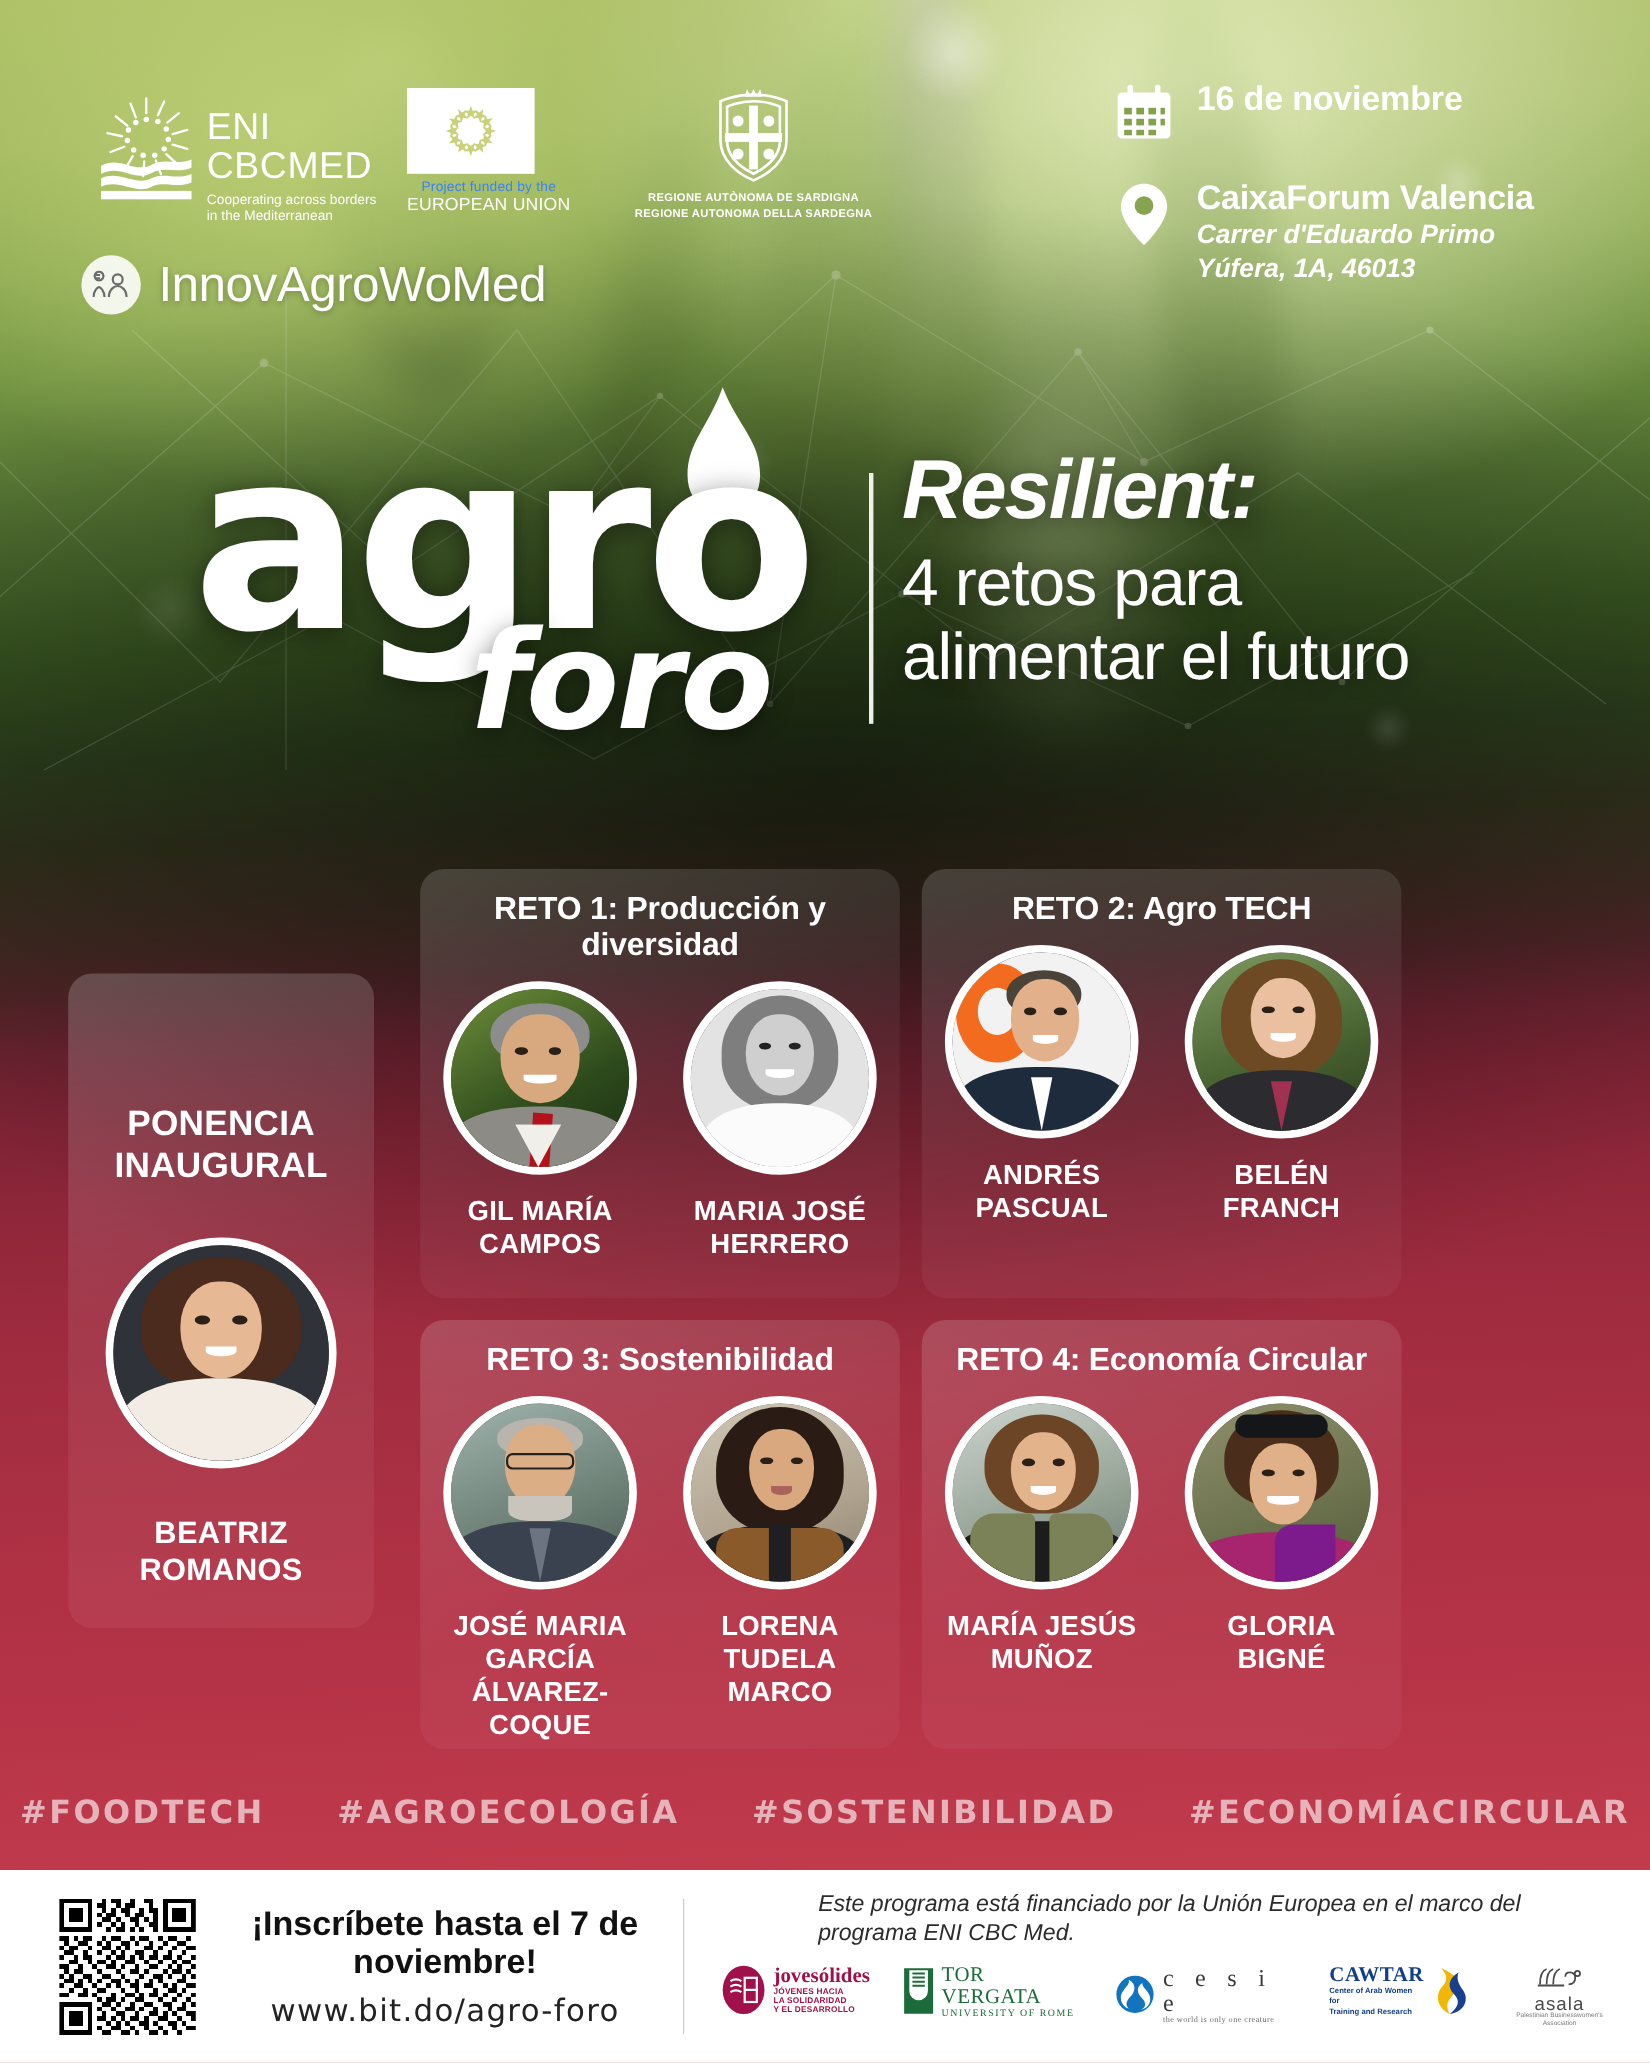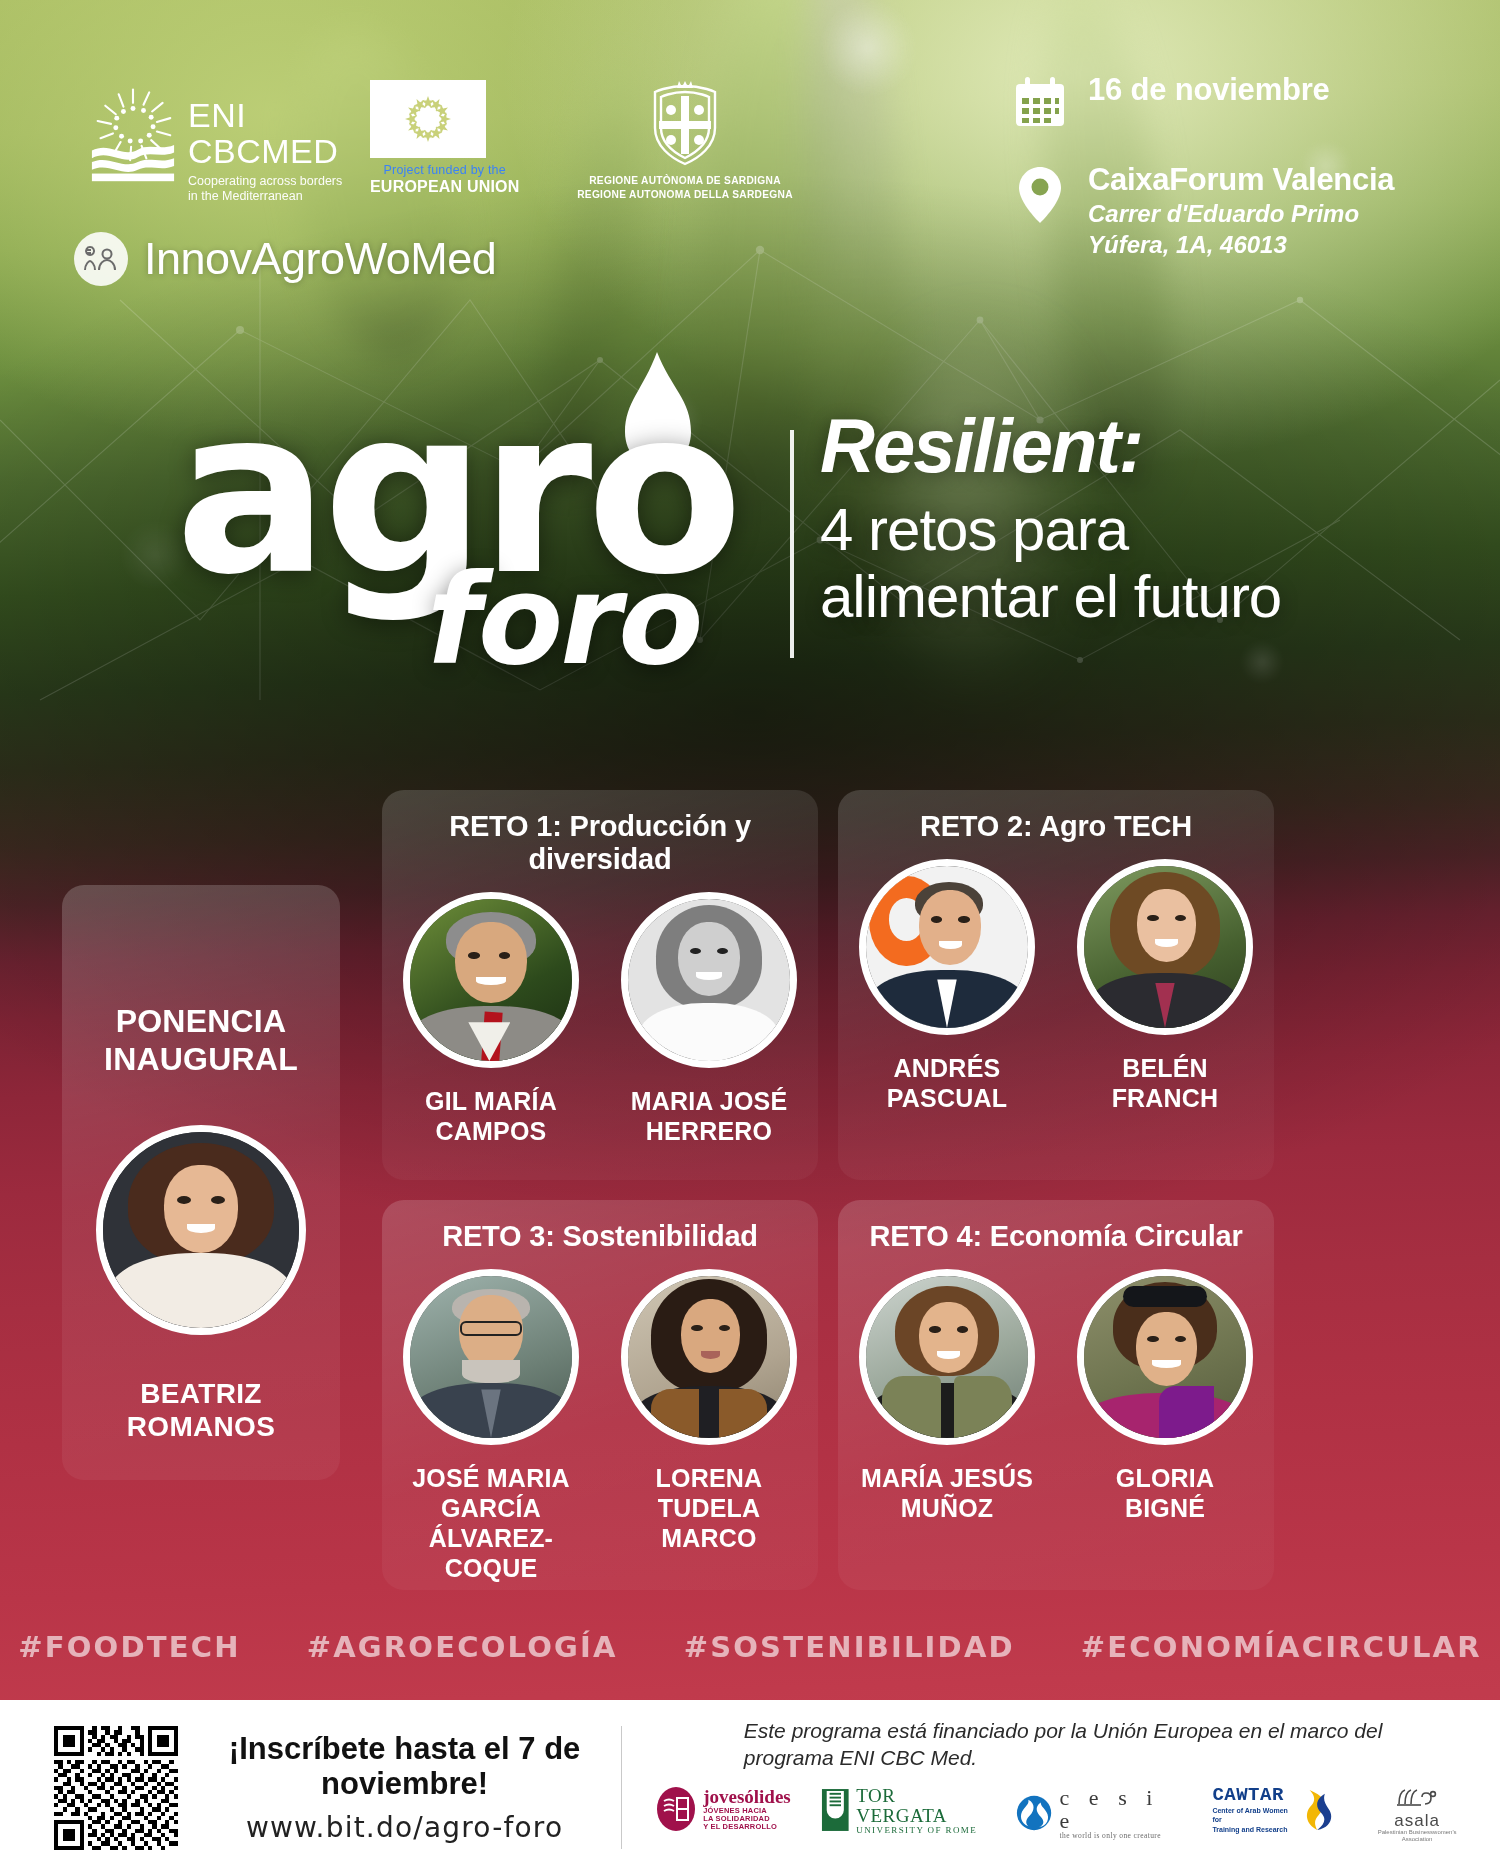--- a/index.html
+++ b/index.html
@@ -81,21 +81,21 @@
   .logo-eni { position: absolute; left: 90px; top: 78px; display: flex; align-items: flex-start; gap: 12px; }
   .eni-mark { width: 86px; }
   .eni-text { color:#fff; line-height: 1; padding-top: 20px; }
   .eni-text .l1 { font-size: 34px; letter-spacing: .5px; }
   .eni-text .l2 { font-size: 34px; letter-spacing: .5px; margin-top: 2px;}
   .eni-text .l3 { font-size: 12.5px; line-height: 1.22; margin-top: 6px; opacity: .97;}
 
   .logo-eu { position: absolute; left: 370px; top: 80px; text-align: center; }
   .eu-flag { width: 116px; height: 78px; background: #fff; display:flex; align-items:center; justify-content:center; }
   .eu-cap1 { color:#3b82f6; font-size: 12.5px; letter-spacing: .2px; margin-top: 5px; }
-  .eu-cap2 { color:#fff; font-size: 16px; font-weight: 700; letter-spacing: .2px; margin-top: 1px;}
+  .eu-cap2 { color:#fff; font-size: 16px; font-weight: 400; letter-spacing: .2px; margin-top: 1px;}
 
   .logo-sard { position: absolute; left: 570px; top: 78px; text-align: center; width: 230px; }
   .sard-cap { color:#fff; font-size: 10.2px; font-weight: 700; letter-spacing: .3px; line-height: 1.35; margin-top: 4px; }
 
   .logo-innov { position: absolute; left: 74px; top: 232px; display: flex; align-items: center; gap: 16px; }
   .innov-circle { width: 54px; height: 54px; border-radius: 50%; background: rgba(255,255,255,.88); display:flex; align-items:center; justify-content:center; }
   .innov-text { color:#fff; font-size: 45px; letter-spacing: -0.5px; text-shadow: 0 1px 6px rgba(0,0,0,.25); }
 
   
   .event-info { position: absolute; right: 58px; top: 72px; width: 430px; color:#fff; }
@@ -198,21 +198,21 @@
   .f-logos { display:flex; align-items:flex-start; justify-content:center; gap: 30px; margin-top: 14px; }
   .flogo { display:flex; align-items:center; gap: 7px; }
   .flogo .cap { line-height:1.05; }
 
   .jove-name { color:#a0114b; font-size: 19px; font-weight:700; font-family:"Liberation Serif", serif; }
   .jove-sub { color:#a0114b; font-size: 7.5px; font-weight:700; letter-spacing:.2px; }
   .tor-name { color:#1c6b3a; font-size: 19px; font-family:"Liberation Serif", serif; letter-spacing:.5px;}
   .tor-sub  { color:#1c6b3a; font-size: 9px; font-family:"Liberation Serif", serif; letter-spacing:1.4px;}
   .cesie-name { color:#3b3b3b; font-size: 22px; font-family:"Liberation Serif", serif; letter-spacing: 7px;}
   .cesie-sub { color:#6a6a6a; font-size: 7.5px; font-family:"Liberation Serif", serif; letter-spacing:.4px;}
-  .cawtar-name { color:#123f8a; font-size: 19px; font-weight:700; font-family:Liberation Mono, monospace; letter-spacing:.5px;}
+  .cawtar-name { color:#123f8a; font-size: 19px; font-weight:700; font-family:Liberation Serif, serif; letter-spacing:.5px;}
   .cawtar-sub { color:#123f8a; font-size: 7px; font-weight:700; line-height:1.35;}
   .asala-name { color:#4a4a4a; font-size: 17px; font-family:"Liberation Sans", sans-serif; letter-spacing: 1px;}
   .asala-sub { color:#7a7a7a; font-size: 6px; }
 </style>
 </head>
 <body>
 
 <div id="poster">
 
   <div class="bg"></div>

